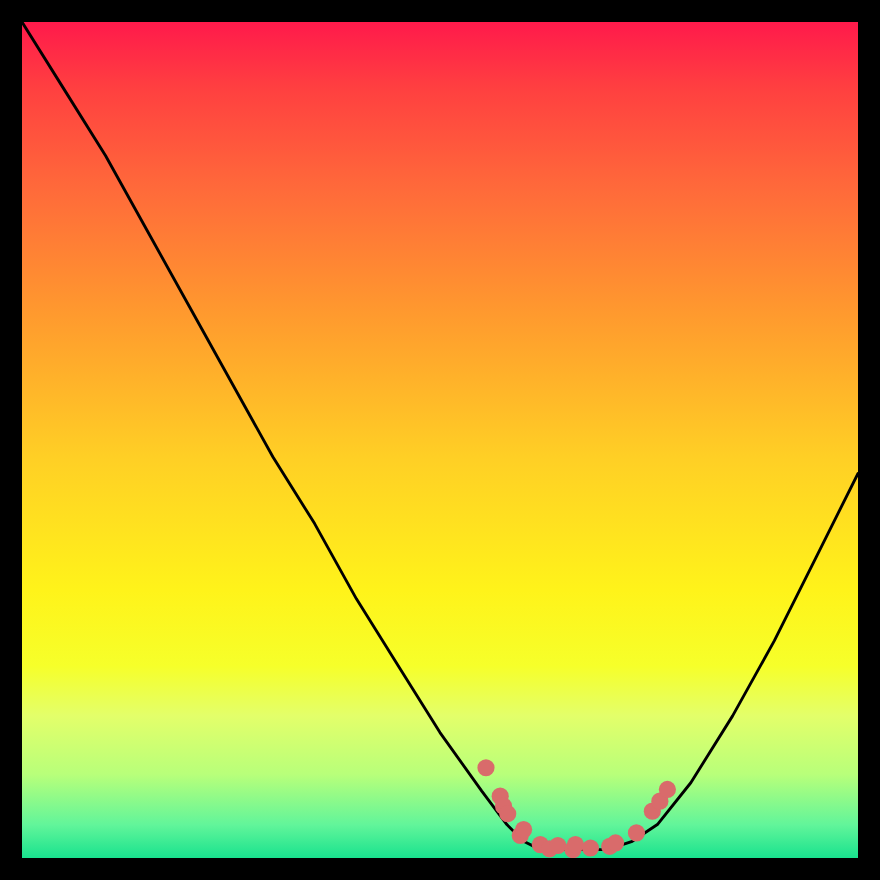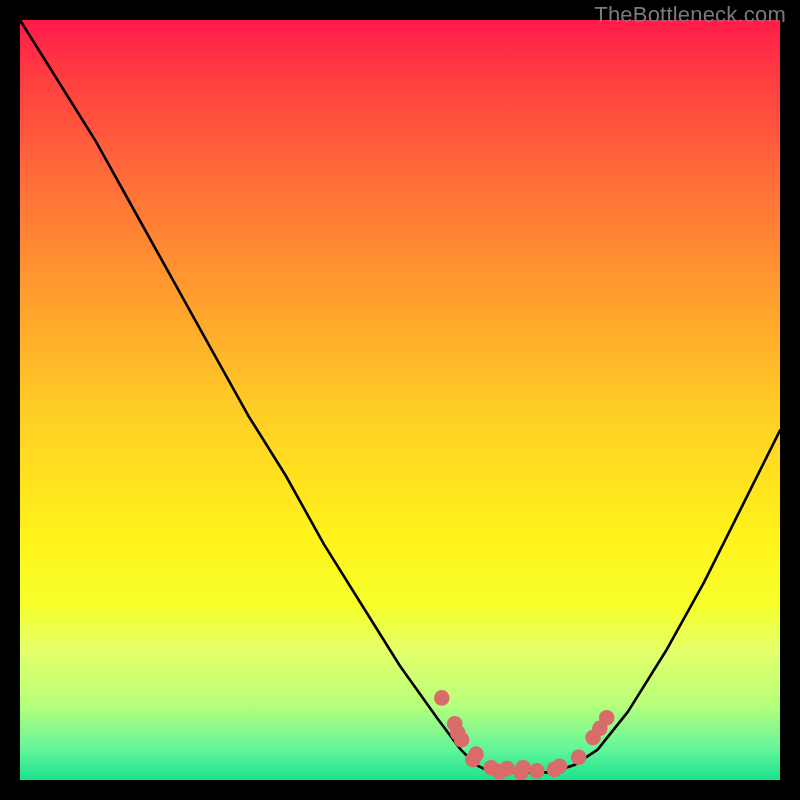--- a/index.html
+++ b/index.html
@@ -86,14 +86,13 @@
           <circle cx="516.80" cy="750.88" r="7.8" class="dot"></circle>
           <circle cx="534.28" cy="749.36" r="7.8" class="dot"></circle>
           <circle cx="539.60" cy="746.32" r="7.8" class="dot"></circle>
           <circle cx="558.60" cy="737.20" r="7.8" class="dot"></circle>
           <circle cx="573.04" cy="717.44" r="7.8" class="dot"></circle>
           <circle cx="579.88" cy="708.32" r="7.8" class="dot"></circle>
           <circle cx="586.72" cy="697.68" r="7.8" class="dot"></circle>
         </g>
     </svg>
   </div>
-  <div class="watermark">TheBottleneck.com</div>
 </div>
 
 </body></html>

